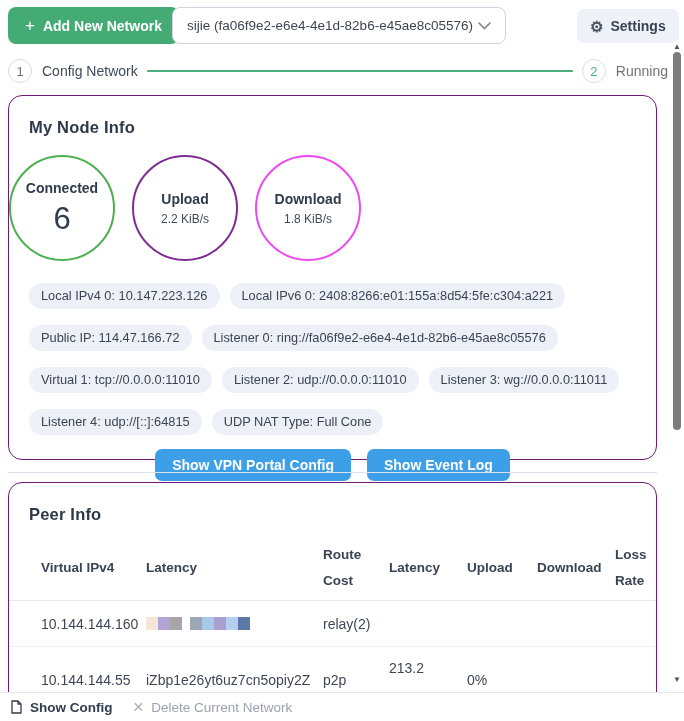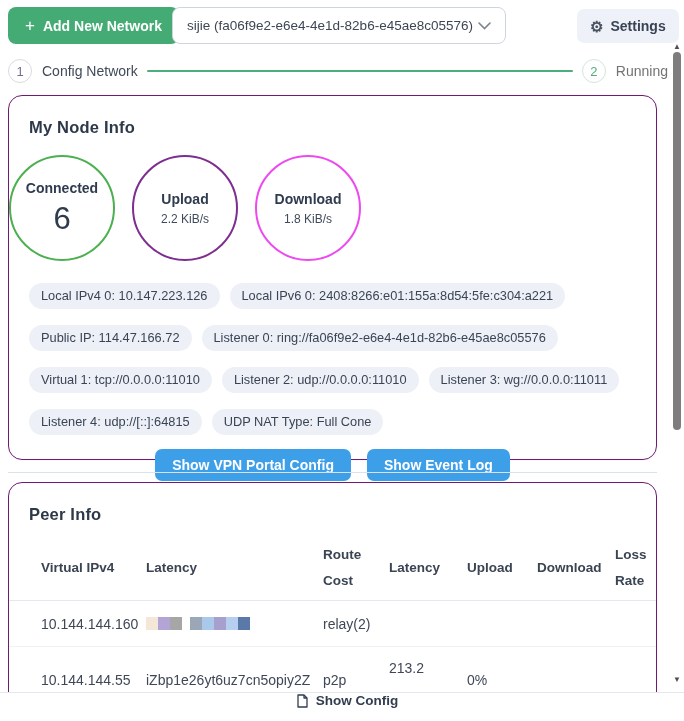--- a/index.html
+++ b/index.html
@@ -106,21 +106,21 @@
   .prow.r2 .cell-upload { padding-top:13px; }
 
   .blocks { display:flex; height:13px; }
   .block { width:12px; height:13px; }
   .block:nth-child(4) { margin-left:8px; }
 
   
   .footer {
     position:absolute; left:0; bottom:0; width:684px; height:29px;
     background:#fff; border-top:1px solid #e3e8ef; z-index:10;
-    display:flex; align-items:center; gap:20px; padding-left:10px;flex-direction:column;
+    display:flex; align-items:center; gap:20px; padding-left:10px;
   }
   .footer-item { display:flex; align-items:center; gap:7px; font-size:13.5px; cursor:pointer; }
   .footer-item.primary { color:#323d4f; font-weight:600; }
   .footer-item.secondary { color:#9aa2ae; }
   .x-icon { font-size:14px; line-height:1; color:#a7aeb8; }
 
   
   .scrollbar { position:absolute; right:1px; top:42px; width:12px; height:650px; z-index:5; }
   .sb-arrow { position:absolute; left:1px; width:10px; text-align:center; font-size:8px; color:#4f4f4f; line-height:8px; cursor:pointer; }
   .sb-up { top:1px; }

